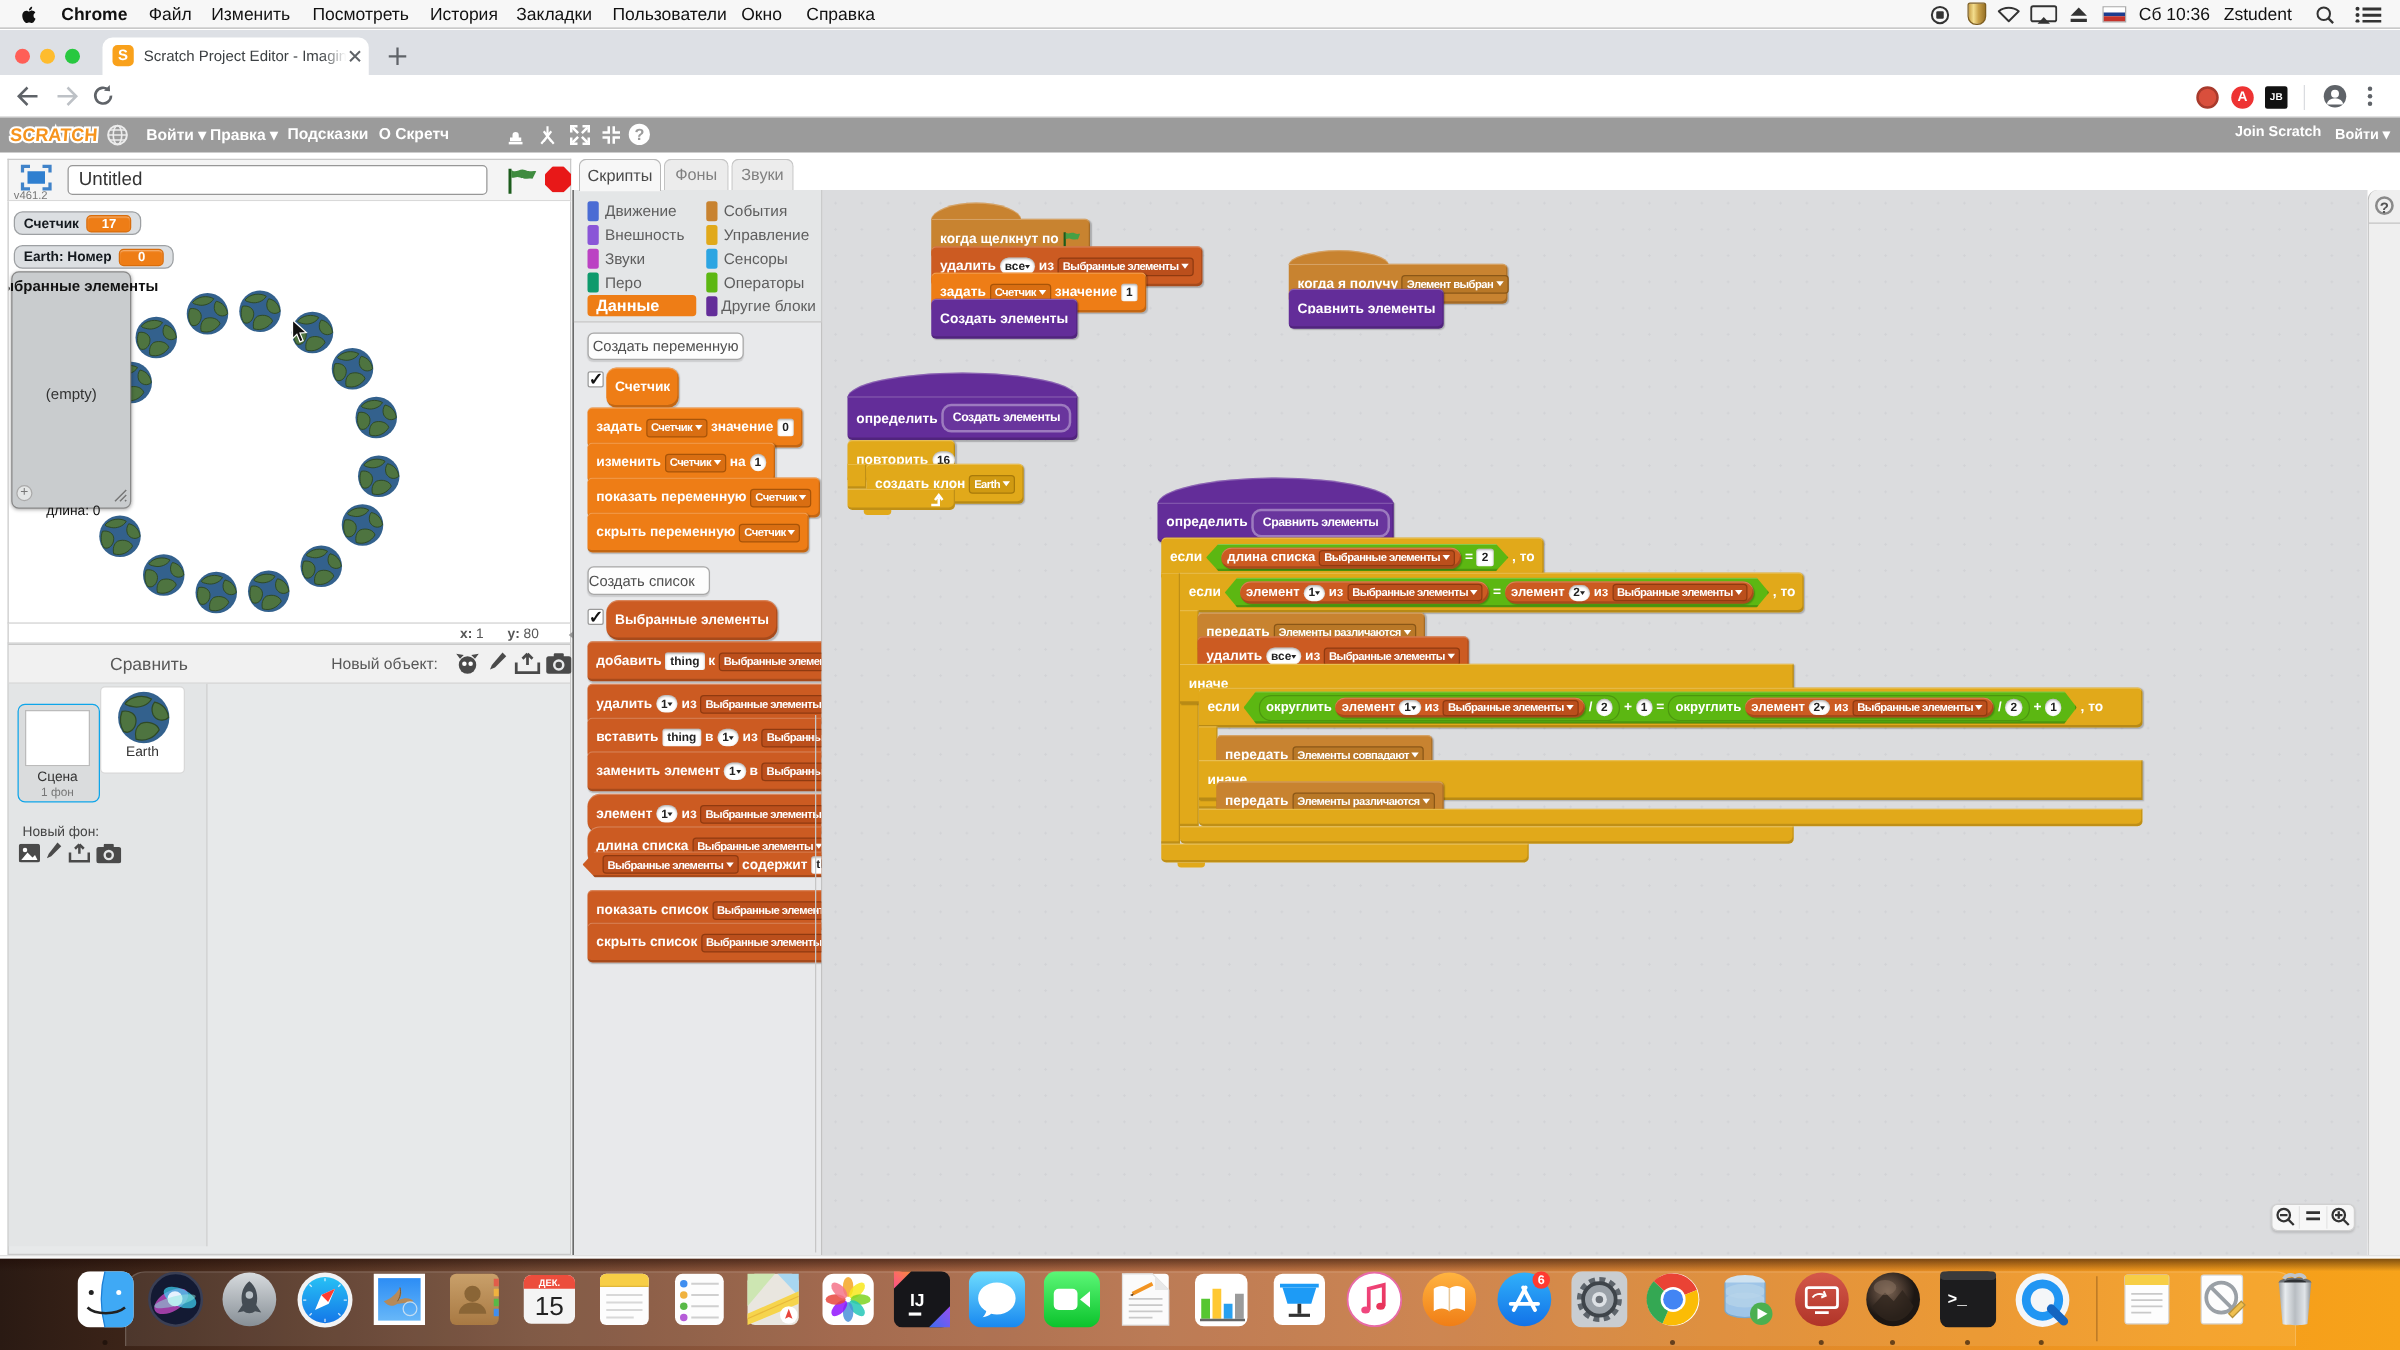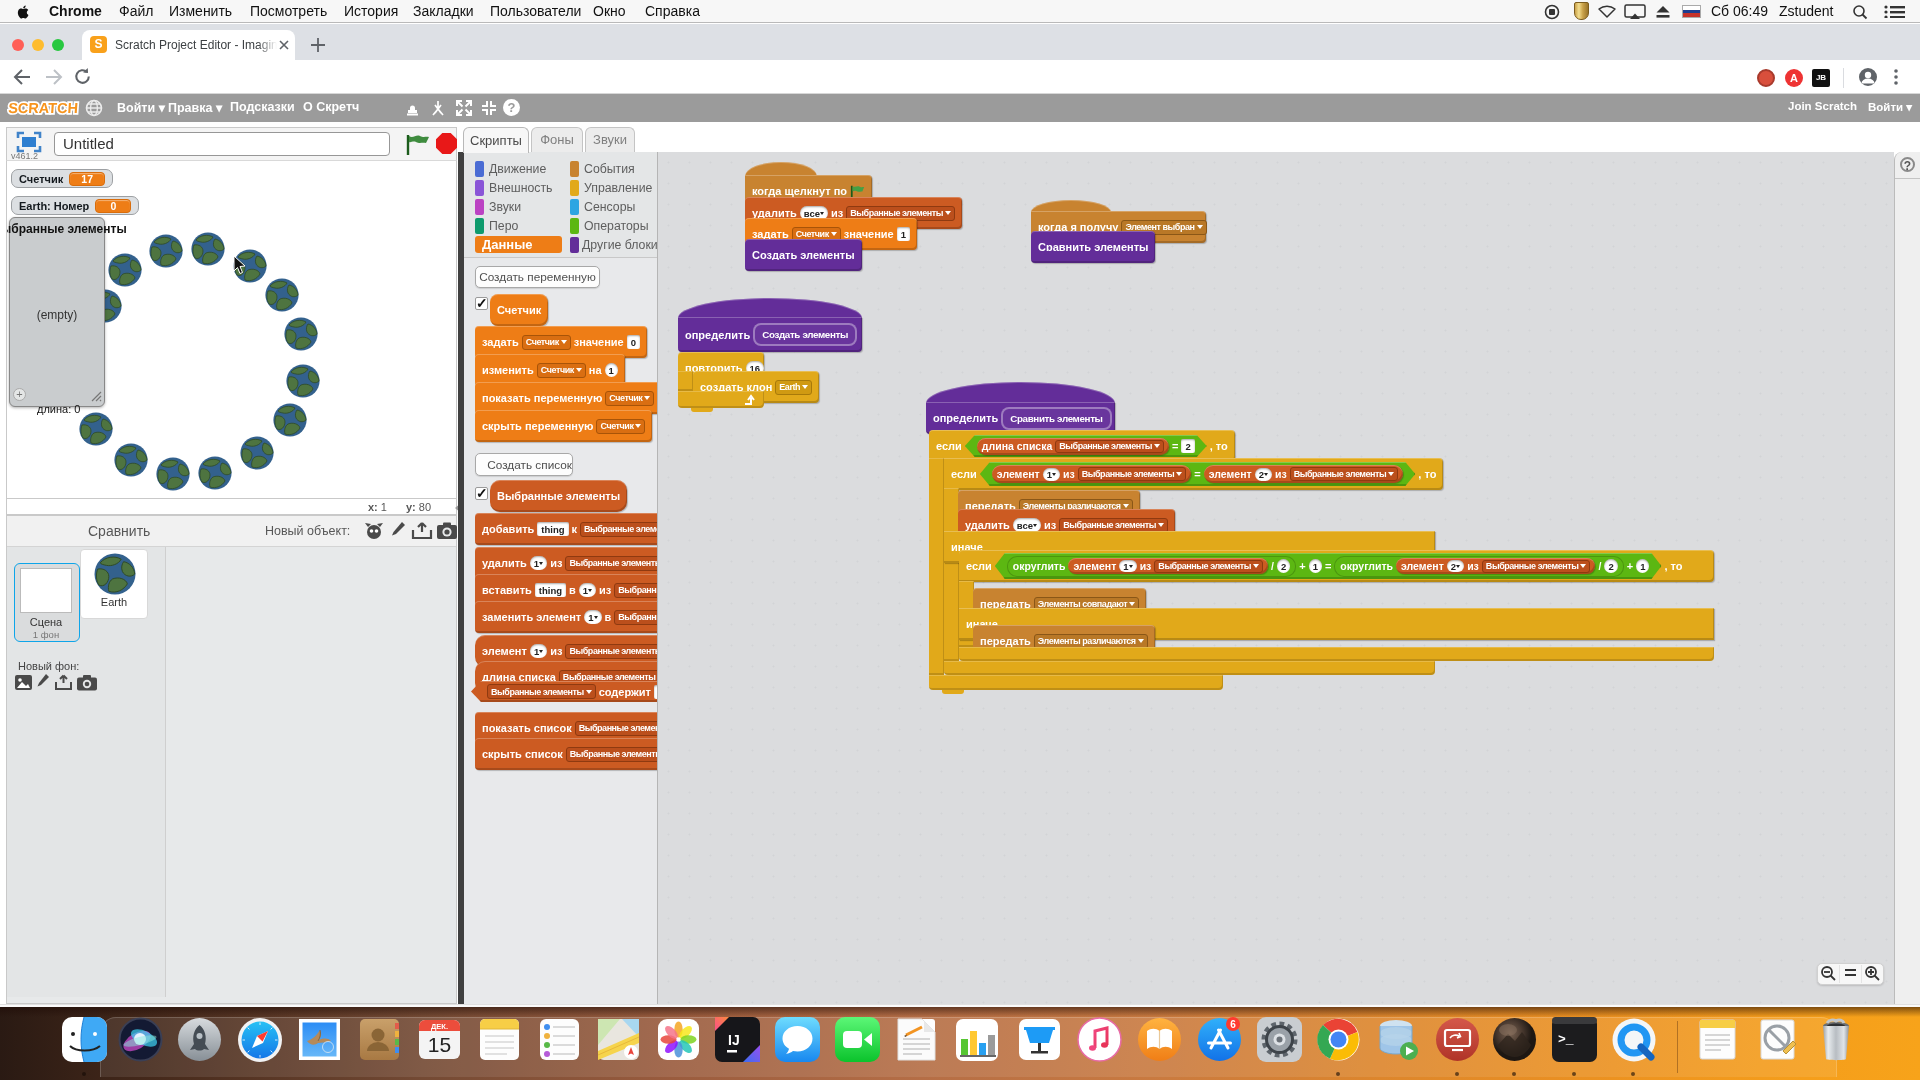--- a/index.html
+++ b/index.html
@@ -23,21 +23,21 @@
 #stagehead{left:6px;top:33px;width:451px;height:34px;background:#f4f4f4;border:1px solid #c9c9c9;border-bottom:1px solid #d9d9d9}
 #stage{left:6px;top:67px;width:451px;height:338px;background:#fff;border:1px solid #c9c9c9;border-top:none;overflow:hidden}
 #xyrow{left:6px;top:405px;width:451px;height:16px;background:#fff;border:1px solid #c9c9c9;border-top:none;font-weight:bold;font-size:11px;color:#575757}
 #spanel{left:6px;top:421px;width:451px;height:489px;background:#e7e9ea;border:1px solid #c9c9c9}
 #sphead{left:0px;top:0px;width:449px;height:31px;background:#f1f1f1;border-bottom:1px solid #d4d4d4;color:#575757}
 #spleft{left:0px;top:31px;width:159px;height:450px;background:#e3e5e6;border-right:1px solid #cfcfcf}
 
 .watch{position:absolute;background:#dcdfe2;border:1px solid #9da0a3;border-radius:7px;height:19px;display:flex;align-items:center;gap:6px;padding:0 7px;font-size:11px;font-weight:bold;color:#14191e}
 .wval{background:#ee7d16;border:1px solid #d96d0c;color:#fff;border-radius:4px;min-width:36px;height:14px;font-size:10.5px;display:flex;align-items:center;justify-content:center;box-shadow:inset 0 1px 1px rgba(255,255,255,.4)}
 
-#palette{left:458px;top:58px;width:200px;height:852px;background:#e8e9eb;border-left:6px solid #404040;border-right:1px solid #b5b5b5;overflow:hidden}
+#palette{left:458px;top:58px;width:200px;height:852px;background:#e8e9eb;border-left:1px solid #404040;border-right:1px solid #b5b5b5;overflow:hidden}
 #cats{position:absolute;left:0;top:0;width:200px;height:106px;background:#e4e6e7;border-bottom:1px solid #c8c8c8}
 .cat{position:absolute;font-size:12.3px;color:#5e5e5e;white-space:nowrap}
 .chip{position:absolute;width:9px;height:16px;border-radius:2px}
 
 #scripts{left:658px;top:58px;width:1236px;height:852px;background:#dbdcde;background-image:radial-gradient(#d2d3d6 0.9px,rgba(0,0,0,0) 1.1px);background-size:21px 21px;overflow:hidden}
 #tips{left:1894px;top:58px;width:26px;height:852px;background:#efefef;border-left:1px solid #bbb;border-radius:8px 0 0 0}
 
 .sb{position:absolute;color:#fff;font-weight:bold;font-size:11px;white-space:nowrap;border-radius:4px;display:flex;align-items:center;gap:3px;padding:16px 7px;height:21px;box-shadow:inset 0 1px 0 rgba(255,255,255,.25),inset -1px -2px 0 rgba(0,0,0,.18),1px 1px 1px rgba(0,0,0,.22)}
 .ev{background:#c88330}.li{background:#cc5b22}.da{background:#ee7d16}.cu{background:#632d99}.ct{background:#e1a91a}.op{background:#5cb712}
 .dome{position:absolute;border-radius:50% 50% 0 0/100% 100% 0 0;box-shadow:inset 0 1px 0 rgba(255,255,255,.25)}
@@ -85,21 +85,21 @@
       </svg>
 <svg class="a" style="left:1655px;top:4px" width="16" height="15" viewBox="0 0 16 15">
         <path d="M1.5 8.5 L8 2 L14.5 8.5 Z" fill="#333"></path>
         <rect x="1.5" y="11" width="13" height="2.6" fill="#333"></rect>
       </svg>
 <div class="a" style="left:1682px;top:5px;width:19px;height:13px;border:1px solid #aaa">
  <div style="height:3.8px;background:#fff"></div>
         <div style="height:3.7px;background:#1c3d8f"></div>
         <div style="height:3.6px;background:#c5332b"></div>
       </div>
-<div class="mi" style="left:1711px">Сб 06:49</div>
+<div class="mi" style="left:1711px">Сб 10:36</div>
 <div class="mi" style="left:1779px">Zstudent</div>
 <svg class="a" style="left:1852px;top:4px" width="16" height="16">
         <circle cx="7" cy="7" r="5" fill="none" stroke="#333" stroke-width="1.6"></circle>
         <path d="M10.5 10.5 L14.5 14.5" stroke="#333" stroke-width="1.8"></path>
       </svg>
 <svg class="a" style="left:1884px;top:5px" width="22" height="13">
         <circle cx="2" cy="2" r="1.6" fill="#333"></circle>
         <circle cx="2" cy="7" r="1.6" fill="#333"></circle>
         <circle cx="2" cy="12" r="1.6" fill="#333"></circle>
         <rect x="6" y="1" width="15" height="2.4" fill="#333"></rect>
@@ -330,21 +330,21 @@
   <div class="chip" style="left:106px;top:85px;background:#632d99"></div>
           <div class="cat" style="left:118px;top:86px">Другие блоки</div>
  </div>
  <div class="a" style="left:11px;top:114px;width:125px;height:22px;background:#fdfdfd;border:1px solid #a8a8a8;border-radius:5px;font-size:11.8px;color:#4f4f4f;text-align:center;line-height:21px;white-space:nowrap;box-shadow:0 1px 1px rgba(0,0,0,.12)">Создать переменную</div>
  <div class="a" style="left:11px;top:145px;width:13px;height:13px;background:#fff;border:1px solid #9a9a9a;border-radius:2px;font-weight:bold;font-size:14px;line-height:10px;color:#111">✓</div>
  <div class="sb da" style="left:26px;top:142px;height:19px;border-radius:8px">Счетчик</div>
  <div class="sb da" style="left:11px;top:174px;height:22px">задать<span class="dd d">Счетчик<span class="tri"></span></span>значение<span class="inp">0</span></div>
  <div class="sb da" style="left:11px;top:202px;height:22px">изменить<span class="dd d">Счетчик<span class="tri"></span></span>на<span class="pill" style="border-radius:50%;padding:0 4px">1</span></div>
  <div class="sb da" style="left:11px;top:230px;height:22px">показать переменную<span class="dd d">Счетчик<span class="tri"></span></span></div>
  <div class="sb da" style="left:11px;top:258px;height:22px">скрыть переменную<span class="dd d">Счетчик<span class="tri"></span></span></div>
- <div class="a" style="left:11px;top:301px;width:98px;height:23px;background:#fdfdfd;border:1px solid #a8a8a8;border-radius:5px;font-size:11.8px;color:#4f4f4f;text-align:right;line-height:22px;white-space:nowrap;box-shadow:0 1px 1px rgba(0,0,0,.12)">Создать список</div>
+ <div class="a" style="left:11px;top:301px;width:98px;height:23px;background:#fdfdfd;border:1px solid #a8a8a8;border-radius:5px;font-size:11.8px;color:#4f4f4f;text-align:left;line-height:22px;white-space:nowrap;box-shadow:0 1px 1px rgba(0,0,0,.12)">Создать список</div>
  <div class="a" style="left:11px;top:335px;width:13px;height:13px;background:#fff;border:1px solid #9a9a9a;border-radius:2px;font-weight:bold;font-size:14px;line-height:10px;color:#111">✓</div>
  <div class="sb li" style="left:26px;top:328px;height:22px;border-radius:10px">Выбранные элементы</div>
  <div class="sb li" style="left:11px;top:361px;height:25px">добавить<span class="inp">thing</span>к<span class="dd l">Выбранные элементы</span></div>
  <div class="sb li" style="left:11px;top:395px;height:25px">удалить<span class="pill">1<span class="trib"></span></span>из<span class="dd l">Выбранные элементы</span></div>
  <div class="sb li" style="left:11px;top:422px;height:25px">вставить<span class="inp">thing</span>в<span class="pill">1<span class="trib"></span></span>из<span class="dd l">Выбранные эл</span></div>
  <div class="sb li" style="left:11px;top:449px;height:25px">заменить элемент<span class="pill">1<span class="trib"></span></span>в<span class="dd l">Выбранные э</span></div>
  <div class="sb li rep" style="left:11px;top:483px;height:22px">элемент<span class="pill">1<span class="trib"></span></span>из<span class="dd l">Выбранные элементы</span></div>
  <div class="sb li rep" style="left:11px;top:509px;height:20px">длина списка<span class="dd l">Выбранные элементы<span class="tri"></span></span></div>
  <div class="sb li hex" style="left:7px;top:529px;height:21px"><span class="dd l">Выбранные элементы<span class="tri"></span></span>содержит<span class="inp">thin</span></div>
  <div class="sb li" style="left:11px;top:560px;height:23px">показать список<span class="dd l">Выбранные элементы</span></div>

